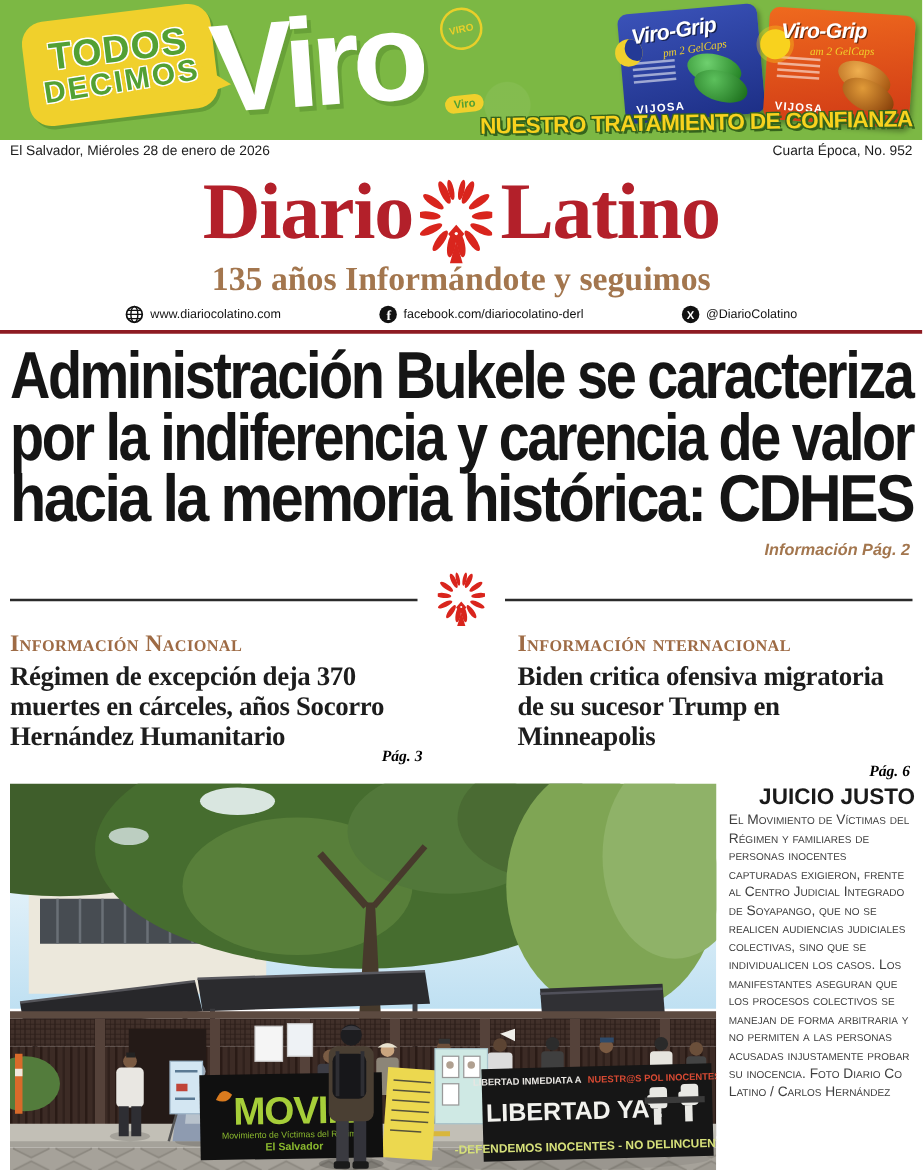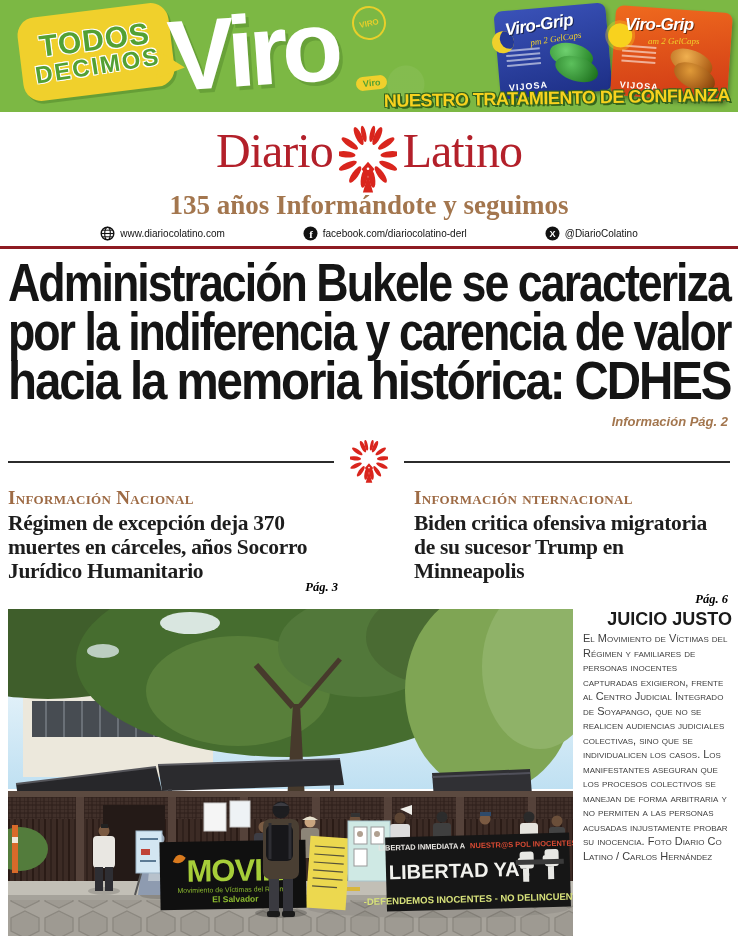--- a/index.html
+++ b/index.html
@@ -43,21 +43,21 @@
   .pack-am .cap1{background:radial-gradient(circle at 35% 35%,#f0b050,#9c4a08);transform:rotate(18deg);top:0;left:4px;}
   .pack-am .cap2{background:radial-gradient(circle at 35% 35%,#e09a38,#7c3404);transform:rotate(22deg);top:14px;left:8px;}
   .inglines i{display:block;width:34px;height:2px;background:rgba(255,255,255,.55);margin:3px 0 0 9px;}
   .moon{position:absolute;left:-4px;top:20px;width:22px;height:22px;border-radius:50%;background:#f0d02c;overflow:hidden;}
   .moon:after{content:"";position:absolute;left:8px;top:-2px;width:20px;height:20px;border-radius:50%;background:#243a96;}
   .sun{position:absolute;left:-6px;top:18px;width:24px;height:24px;border-radius:50%;background:#f8d21e;box-shadow:0 0 0 3px rgba(248,210,30,.35);}
 
   
   .dateline{display:flex;justify-content:space-between;padding:3px 8px 0;font-size:11px;color:#1c1c1c;height:15px;}
   .masthead{height:78px;display:flex;align-items:center;justify-content:center;}
-  .masthead .mt{font-family:"Liberation Serif",serif;font-weight:normal;font-size:48px;color:#b3202a;letter-spacing:-1px;line-height:1;}
+  .masthead .mt{font-family:"Liberation Serif",serif;font-weight:bold;font-size:64px;color:#b3202a;letter-spacing:-1px;line-height:1;}
   .masthead svg{width:58px;height:78px;margin:18px 6px 0;}
   .tagline{height:32px;text-align:center;font-family:"Liberation Serif",serif;font-weight:bold;font-size:27px;color:#a3764e;line-height:30px;}
   .social{height:22px;display:flex;justify-content:center;gap:78px;align-items:center;font-size:10px;color:#111;}
   .social .sitem{display:flex;align-items:center;gap:5px;}
   .rule{height:3px;background:#8e1b22;margin-top:2px;}
 
   
   .lead{padding:8px 8px 0;}
   .lead-line{display:block;height:49px;}
   .fitx{display:inline-block;white-space:nowrap;transform-origin:left top;
@@ -150,20 +150,24 @@
         </div>
       <div class="caps">
           <div class="cap cap1"></div>
           <div class="cap cap2"></div>
         </div>
       <div class="pmaker">VIJOSA</div>
     </div>
     <div class="ad-tag">Nuestro Tratamiento de Confianza</div>
   </div>
 
+  <div class="dateline">
+    <span>El Salvador, Miéroles 28 de enero de 2026</span>
+    <span>Cuarta Época, No. 952</span>
+  </div>
 
   <div class="masthead">
     <span class="mt">Diario</span>
     <svg>
         <use href="#phoenix"></use>
       </svg>
     <span class="mt">Latino</span>
   </div>
   <div class="tagline">135 años Informándote y seguimos</div>
 
@@ -208,21 +212,21 @@
         <use href="#phoenix"></use>
       </svg>
     <div class="dline"></div>
   </div>
 
   <div class="columns">
     <div class="col">
       <div class="kicker">Información Nacional</div>
       <div class="shl">Régimen de excepción deja 370</div>
       <div class="shl">muertes en cárceles, años Socorro</div>
-      <div class="shl">Jurídico Humanitario</div>
+      <div class="shl">Hernández Humanitario</div>
       <span class="pref pref-nat">Pág. 3</span>
     </div>
     <div class="col">
       <div class="kicker">Información nternacional</div>
       <div class="shl">Biden critica ofensiva migratoria</div>
       <div class="shl">de su sucesor Trump en</div>
       <div class="shl">Minneapolis</div>
       <span class="pref pref-int">Pág. 6</span>
     </div>
   </div>

